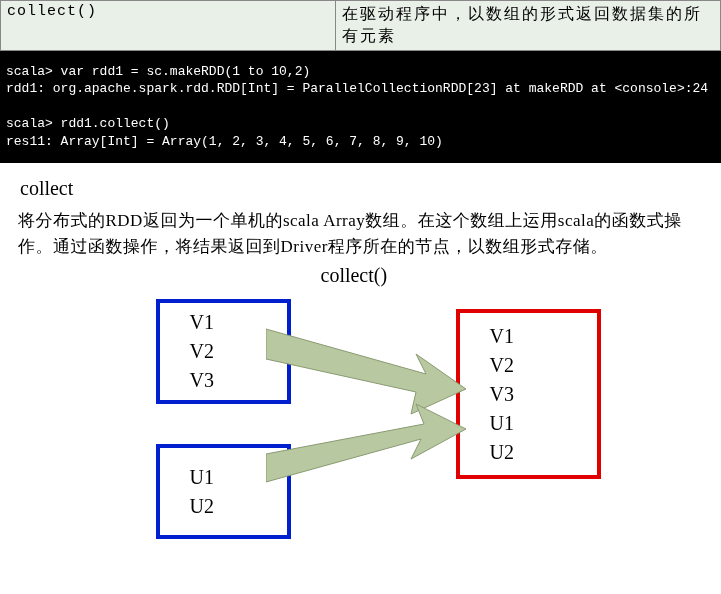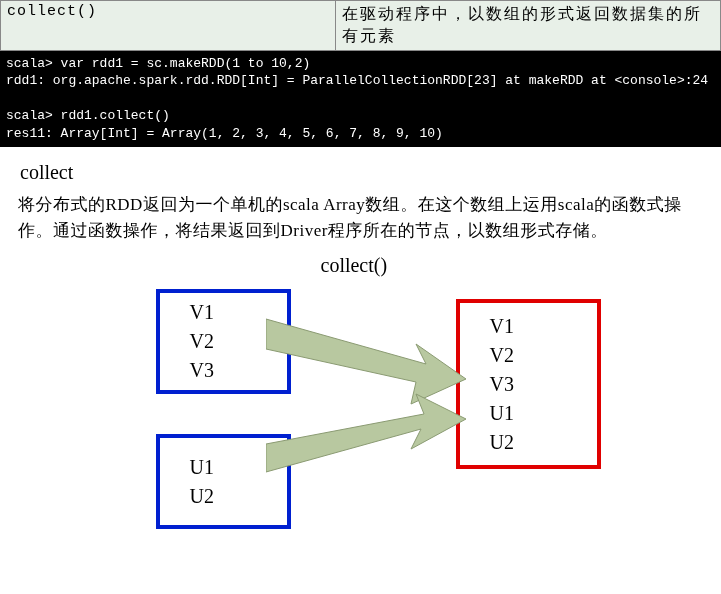--- a/index.html
+++ b/index.html
@@ -30,37 +30,37 @@
     font-family: "SimSun", serif;
     font-size: 16px;
     letter-spacing: 2px;
     line-height: 1.4;
   }
   .terminal {
     background: #000;
     color: #fff;
     font-family: "Consolas", "Courier New", monospace;
     font-size: 13px;
-    padding: 4px 6px;
+    padding: 12px 6px;
     white-space: pre;
     line-height: 1.35;
   }
   .content {
     padding: 4px 18px 10px 18px;
   }
   .h2 {
     font-family: "SimSun", serif;
     font-size: 20px;
     margin: 10px 0 8px 2px;
   }
   .para {
     font-size: 17px;
     line-height: 1.55;
     letter-spacing: 0.5px;
-    margin: 0 0 10px 0;
+    margin: 0 0 4px 0;
   }
   .diagram {
     position: relative;
     width: 600px;
     height: 330px;
     margin: 0 auto;
   }
   .dlabel {
     position: absolute;
     font-family: "Times New Roman", serif;

